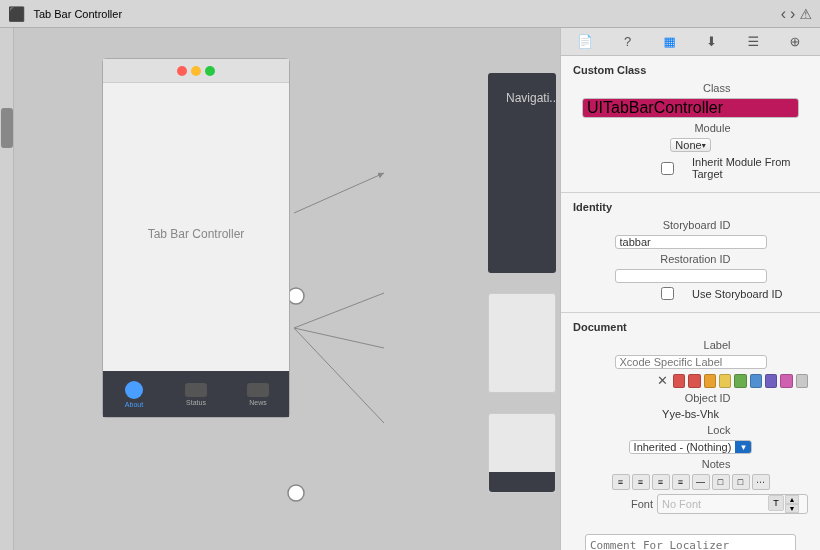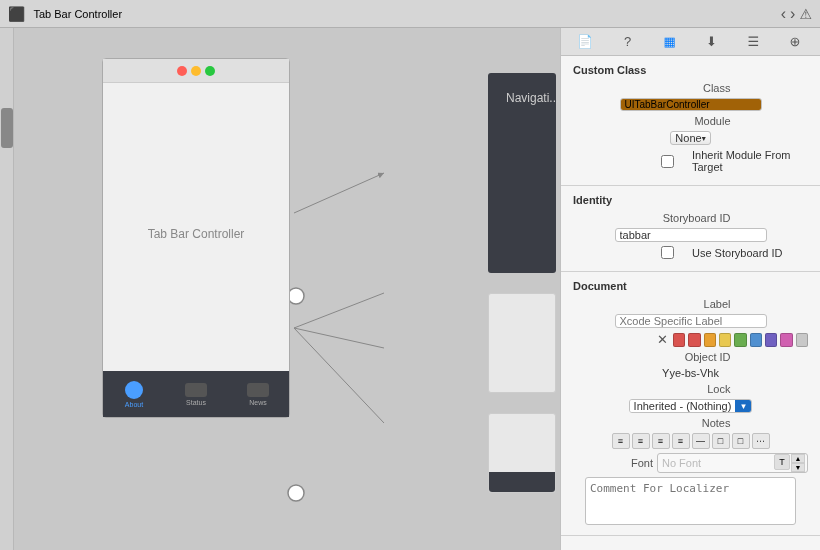--- a/index.html
+++ b/index.html
@@ -337,33 +337,33 @@
       align-items: center;
       justify-content: center;
       font-size: 9px;
       cursor: pointer;
     }
 
     .font-row {
       display: flex;
       align-items: center;
       gap: 4px;
-      margin-bottom: 4px;
+      margin-bottom: 20px;
     }
     .font-label { font-size: 11px; color: #555; width: 80px; text-align: right; flex-shrink: 0; }
     .font-input-area {
       flex: 1;
       height: 20px;
       border: 1px solid #c0c0c0;
       border-radius: 3px;
       background: #f8f8f8;
       display: flex;
       align-items: center;
       justify-content: space-between;
-      padding: 0 2px 0 4px;
+      padding: 0 8px 0 4px;
     }
     .font-input-text { font-size: 11px; color: #bbb; }
     .font-input-actions { display: flex; gap: 1px; }
     .font-icon-btn {
       width: 16px;
       height: 16px;
       background: #e0e0e0;
       border: 1px solid #ccc;
       border-radius: 2px;
       display: flex;
@@ -508,21 +508,21 @@
       <div class="inspector-icon">☰</div>
       <div class="inspector-icon">⊕</div>
     </div>
 
     <div class="panel-section">
       <div class="section-title">Custom Class</div>
 
       <div class="form-row">
         <span class="form-label">Class</span>
         <div class="form-input-with-btn">
-          <input type="text" value="UITabBarController" style="flex: 1 1 0%; border: none; background: #a16207; font-size: 10px; padding: 0px 4px; outline: none;">
+          <input type="text" value="UITabBarController" style="flex: 1 1 0%; border: none; background: #be185d; font-size: 16px; padding: 0px 4px; outline: none;">
 
         </div>
       </div>
 
       <div class="form-row">
         <span class="form-label">Module</span>
         <div class="form-dropdown">
           <span>None</span>
           <span class="dropdown-arrow">▾</span>
         </div>
@@ -535,20 +535,24 @@
     </div>
 
     <div class="panel-section">
       <div class="section-title">Identity</div>
 
       <div class="form-row">
         <span class="form-label">Storyboard ID</span>
         <input type="text" class="form-input" value="tabbar" style="">
       </div>
 
+      <div class="form-row">
+        <span class="form-label">Restoration ID</span>
+        <input type="text" class="form-input" value="" style="">
+      </div>
 
       <div class="checkbox-row">
         <input type="checkbox" style="">
         <span class="checkbox-label">Use Storyboard ID</span>
       </div>
     </div>
 
 
     <div class="panel-section">
       <div class="section-title">Document</div>

